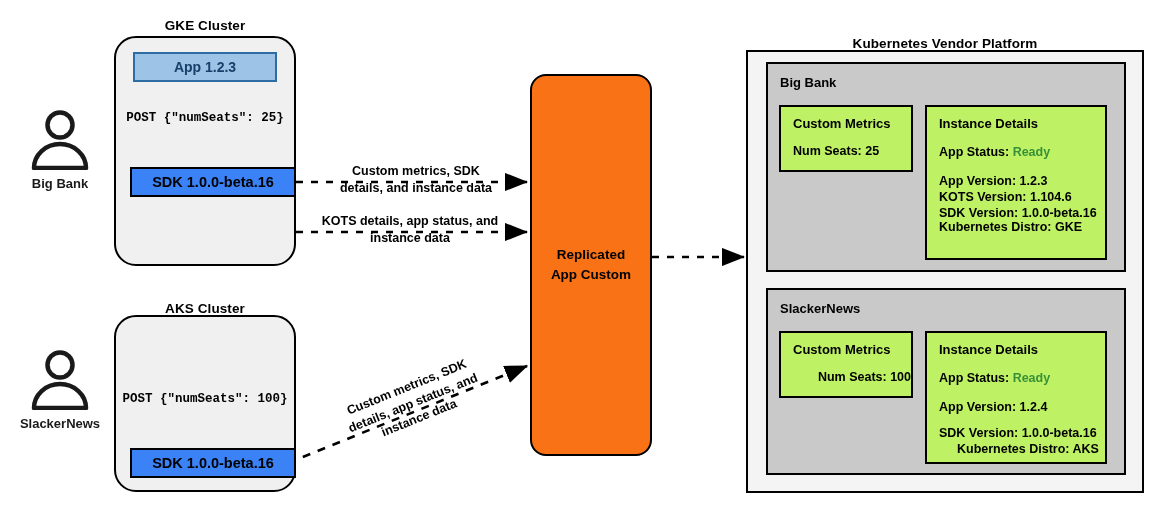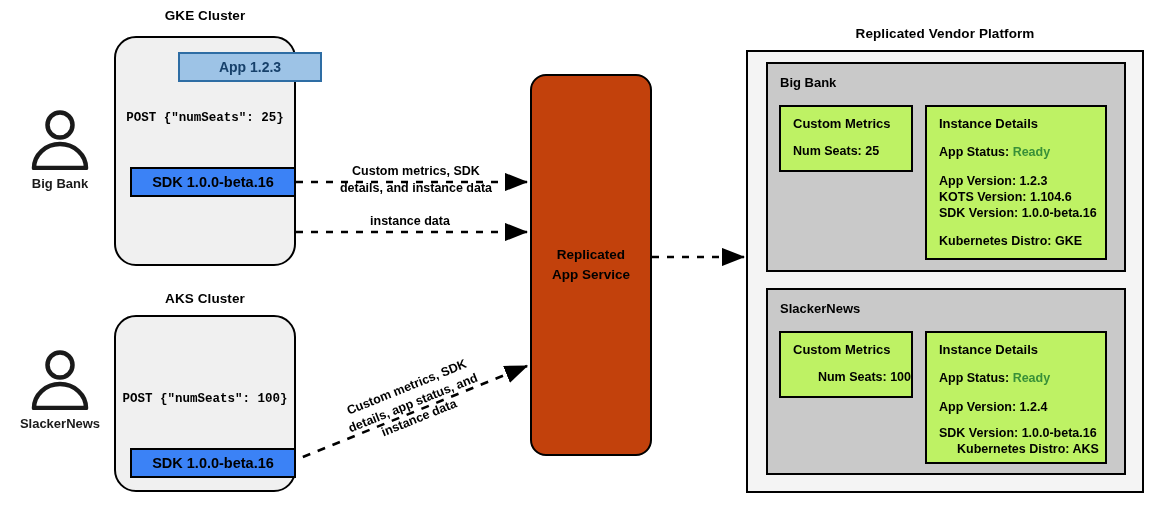--- a/index.html
+++ b/index.html
@@ -22,20 +22,21 @@
   .abs { position: absolute; box-sizing: border-box; }
 
   
   .title {
     font-size: 13.5px;
     font-weight: bold;
     color: #000000;
     text-align: center;
     white-space: nowrap;
     letter-spacing: 0.1px;
+    margin-top: 10px;
   }
   .actor-label {
     font-size: 13px;
     font-weight: bold;
     color: #1a1a1a;
     text-align: center;
     white-space: nowrap;
   }
 
   
@@ -48,21 +49,20 @@
   
   .app-box {
     background: #9dc3e6;
     border: 2px solid #2e6da4;
     display: flex;
     align-items: center;
     justify-content: center;
     font-size: 14px;
     font-weight: bold;
     color: #17416b;
-    margin-left: 45px;
   }
   .plain-box {
     background: #3b82f6;
     border: 2.5px solid #000000;
     display: flex;
     align-items: center;
     justify-content: center;
     font-size: 14.5px;
     font-weight: bold;
     color: #000000;
@@ -71,21 +71,21 @@
     font-family: "Liberation Mono", "DejaVu Sans Mono", monospace;
     font-size: 12.5px;
     font-weight: bold;
     color: #000000;
     text-align: center;
     white-space: nowrap;
   }
 
   
   .service-pill {
-    background: #c2410c;
+    background: #f97316;
     border: 2.5px solid #000000;
     border-radius: 16px;
     display: flex;
     align-items: center;
     justify-content: center;
     text-align: center;
     font-size: 13.5px;
     font-weight: bold;
     color: #000000;
     line-height: 1.45;
@@ -210,58 +210,59 @@
   <div class="abs post-label" style="left:108px; top:392px; width:194px;">POST {"numSeats": 100}</div>
 
   <div class="abs plain-box" style="left:130px; top:448px; width:166px; height:30px;">SDK 1.0.0-beta.16</div>
 
   <div class="abs edge-label" style="left:326px; top:163px; width:180px;">
     <div>Custom metrics, SDK</div>
     <div>details, and instance data</div>
   </div>
 
   <div class="abs edge-label" style="left:312px; top:213px; width:196px;">
+    <div>KOTS details, app status, and</div>
     <div>instance data</div>
   </div>
 
   <div class="abs edge-label-rot" style="left:318px; top:378px; width:190px; transform:rotate(-22deg);">
     <div>Custom metrics, SDK</div>
     <div>details, app status, and</div>
     <div>instance data</div>
   </div>
 
   <div class="abs service-pill" style="left:530px; top:74px; width:122px; height:382px;">
     <div>
       <div>Replicated</div>
-      <div>App Service</div>
+      <div>App Custom</div>
     </div>
   </div>
 
-  <div class="abs title" style="left:746px; top:26px; width:398px;">Replicated Vendor Platform</div>
+  <div class="abs title" style="left:746px; top:26px; width:398px;">Kubernetes Vendor Platform</div>
 
   <div class="abs platform-outer" style="left:746px; top:50px; width:398px; height:443px;"></div>
 
   <div class="abs tenant-panel" style="left:766px; top:62px; width:360px; height:210px;"></div>
   <div class="abs tenant-name" style="left:780px; top:75px;">Big Bank</div>
 
   <div class="abs card" style="left:779px; top:105px; width:134px; height:67px;">
     <div class="card-title" style="margin:9px 0 0 12px;">Custom Metrics</div>
     <div class="card-line" style="margin:13px 0 0 12px;">Num Seats: 25</div>
   </div>
 
   <div class="abs card" style="left:925px; top:105px; width:182px; height:155px;">
     <div class="card-title" style="margin:9px 0 0 12px;">Instance Details</div>
     <div class="card-line" style="margin:14px 0 0 12px;">
       <span>App Status:</span>
       <span class="status-ok">Ready</span>
     </div>
     <div class="card-line" style="margin:15px 0 0 12px;">App Version: 1.2.3</div>
     <div class="card-line" style="margin:2px 0 0 12px;">KOTS Version: 1.104.6</div>
     <div class="card-line" style="margin:2px 0 0 12px;">SDK Version: 1.0.0-beta.16</div>
-    <div class="card-line" style="margin:14px 0 0 12px;">Kubernetes Distro: GKE</div>
+    <div class="card-line" style="margin:0 0 0 12px;">Kubernetes Distro: GKE</div>
   </div>
 
   <div class="abs tenant-panel" style="left:766px; top:288px; width:360px; height:187px;"></div>
   <div class="abs tenant-name" style="left:780px; top:301px;">SlackerNews</div>
 
   <div class="abs card" style="left:779px; top:331px; width:134px; height:67px;">
     <div class="card-title" style="margin:9px 0 0 12px;">Custom Metrics</div>
     <div class="card-line" style="margin:13px 0 0 12px;text-align:right;">Num Seats: 100</div>
   </div>
 

